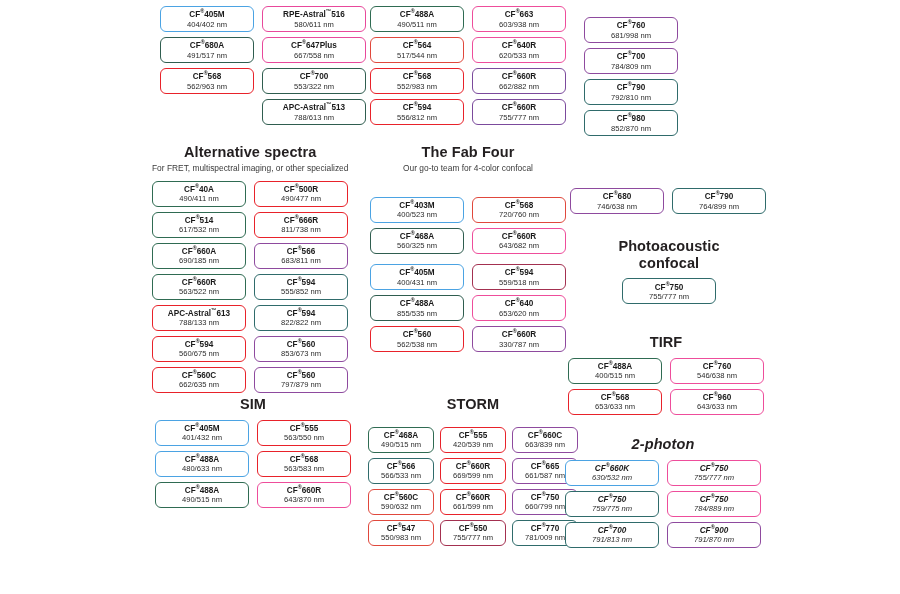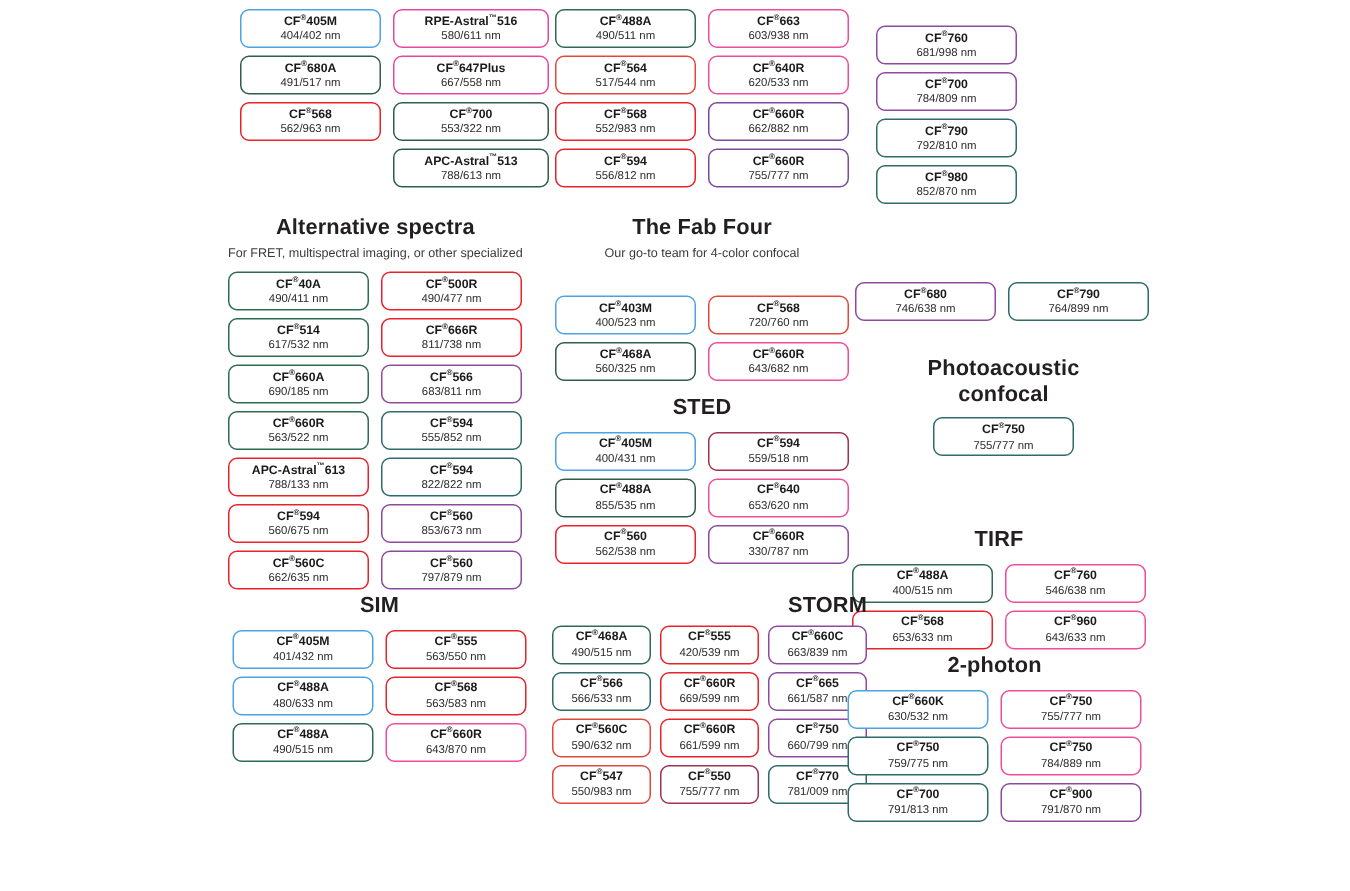--- a/index.html
+++ b/index.html
@@ -248,23 +248,20 @@
           </div>
           <div class="chip" style="border-color: rgb(238, 77, 155);">
             <div class="chip-name">CF<sup>®</sup>660R</div>
             <div class="chip-val">643/682 nm</div>
           </div>
         </div>
       </div>
     </div>
 
   <div class="group" style="left:370px;top:264px;">
-      <div class="group-head" style="margin-bottom: 7px;">
-        <div class="group-title">STED</div>
-      </div>
       <div class="cols">
         <div class="col">
           <div class="chip" style="border-color: rgb(75, 163, 227);">
             <div class="chip-name">CF<sup>®</sup>405M</div>
             <div class="chip-val">400/431 nm</div>
           </div>
           <div class="chip" style="border-color: rgb(47, 93, 79);">
             <div class="chip-name">CF<sup>®</sup>488A</div>
             <div class="chip-val">855/535 nm</div>
           </div>
@@ -314,21 +311,21 @@
       <div class="cols" style="justify-content: center;">
         <div class="col">
           <div class="chip" style="border-color: rgb(47, 107, 107);">
             <div class="chip-name">CF<sup>®</sup>750</div>
             <div class="chip-val">755/777 nm</div>
           </div>
         </div>
       </div>
     </div>
 
-  <div class="group" style="left:568px;top:352px;">
+  <div class="group" style="left:568px;top:334px;">
       <div class="group-head" style="margin-bottom: 7px;">
         <div class="group-title">TIRF</div>
       </div>
       <div class="cols">
         <div class="col">
           <div class="chip" style="border-color: rgb(47, 107, 82);">
             <div class="chip-name">CF<sup>®</sup>488A</div>
             <div class="chip-val">400/515 nm</div>
           </div>
           <div class="chip" style="border-color: rgb(232, 34, 42);">
@@ -379,21 +376,21 @@
           </div>
           <div class="chip" style="border-color: rgb(238, 77, 155);">
             <div class="chip-name">CF<sup>®</sup>660R</div>
             <div class="chip-val">643/870 nm</div>
           </div>
         </div>
       </div>
     </div>
 
   <div class="group" style="left:368px;top:396px;">
-      <div class="group-head" style="margin-bottom: 4px; text-align: right;">
+      <div class="group-head" style="margin-bottom: 14px;">
         <div class="group-title">STORM</div>
       </div>
       <div class="cols" style="gap: 6px;">
         <div class="col">
           <div class="chip narrow" style="border-color: rgb(47, 107, 82);">
             <div class="chip-name">CF<sup>®</sup>468A</div>
             <div class="chip-val">490/515 nm</div>
           </div>
           <div class="chip narrow" style="border-color: rgb(47, 107, 107);">
             <div class="chip-name">CF<sup>®</sup>566</div>
@@ -440,21 +437,21 @@
             <div class="chip-val">660/799 nm</div>
           </div>
           <div class="chip narrow" style="border-color: rgb(47, 107, 107);">
             <div class="chip-name">CF<sup>®</sup>770</div>
             <div class="chip-val">781/009 nm</div>
           </div>
         </div>
       </div>
     </div>
 
-  <div class="group" style="left:565px;top:436px;">
+  <div class="group" style="left:565px;top:436px;font-style:italic;">
       <div class="group-head" style="margin-bottom: 7px;">
         <div class="group-title">2-photon</div>
       </div>
       <div class="cols">
         <div class="col">
           <div class="chip" style="border-color: rgb(75, 163, 227);">
             <div class="chip-name">CF<sup>®</sup>660K</div>
             <div class="chip-val">630/532 nm</div>
           </div>
           <div class="chip" style="border-color: rgb(47, 107, 107);">

